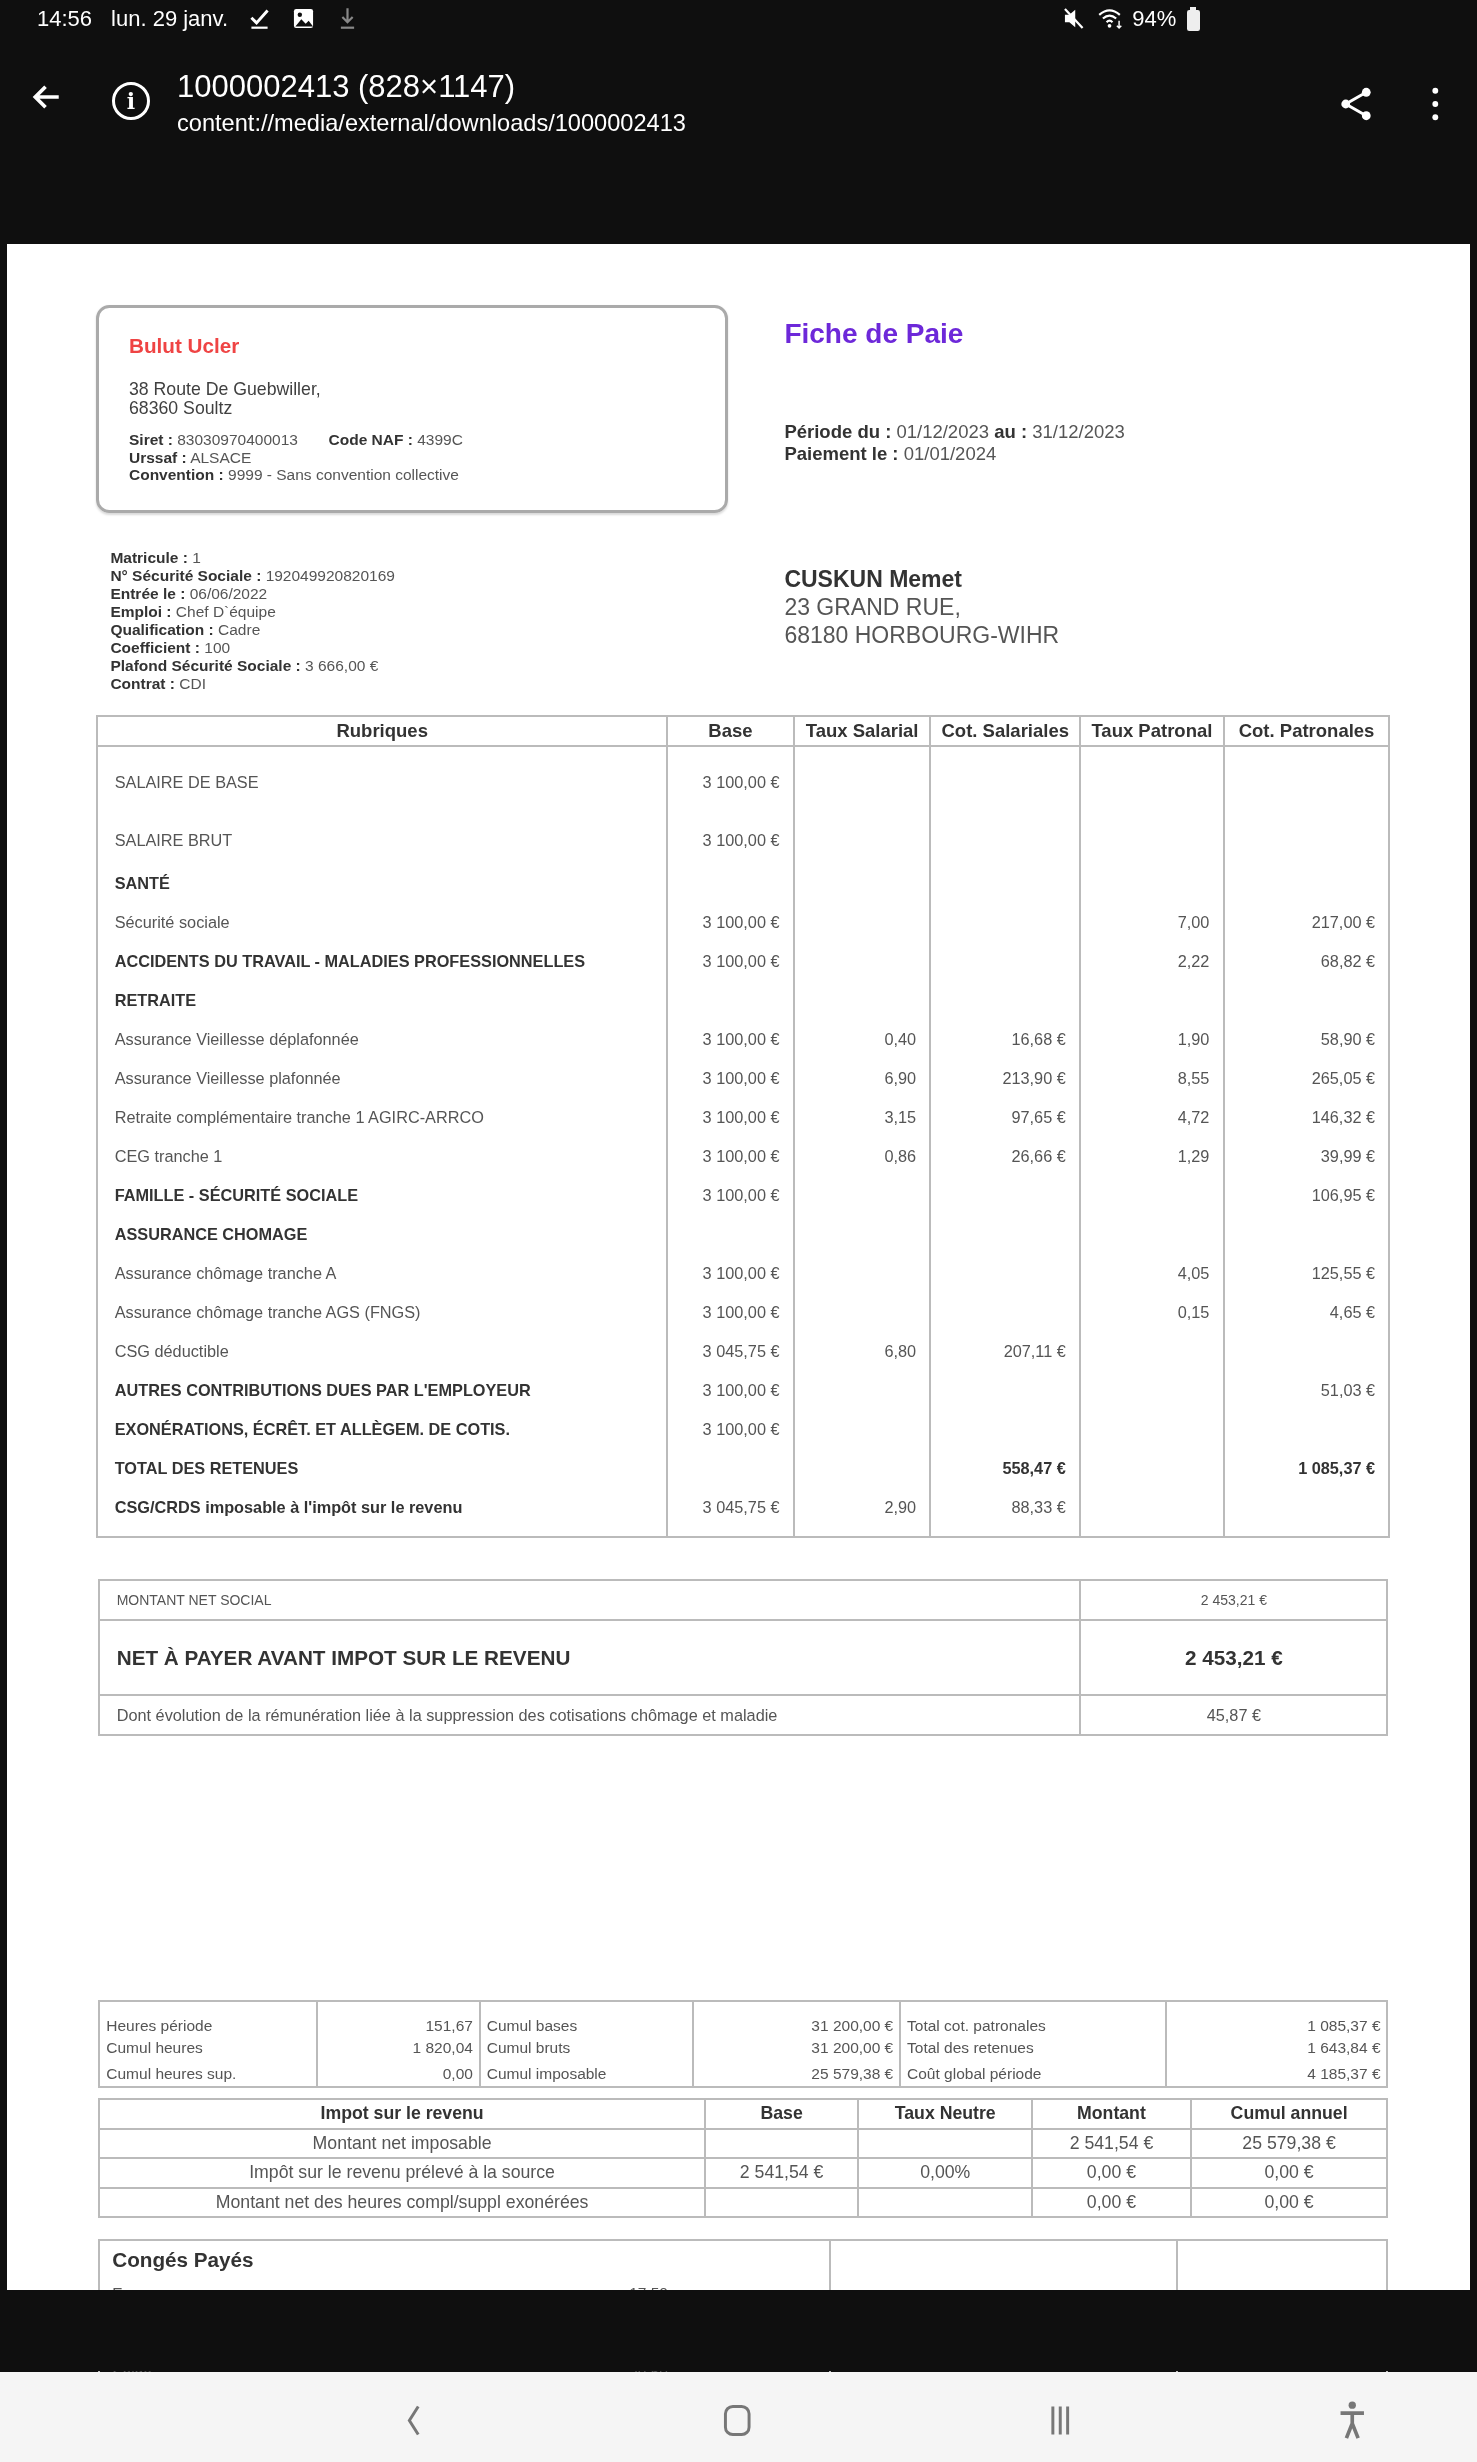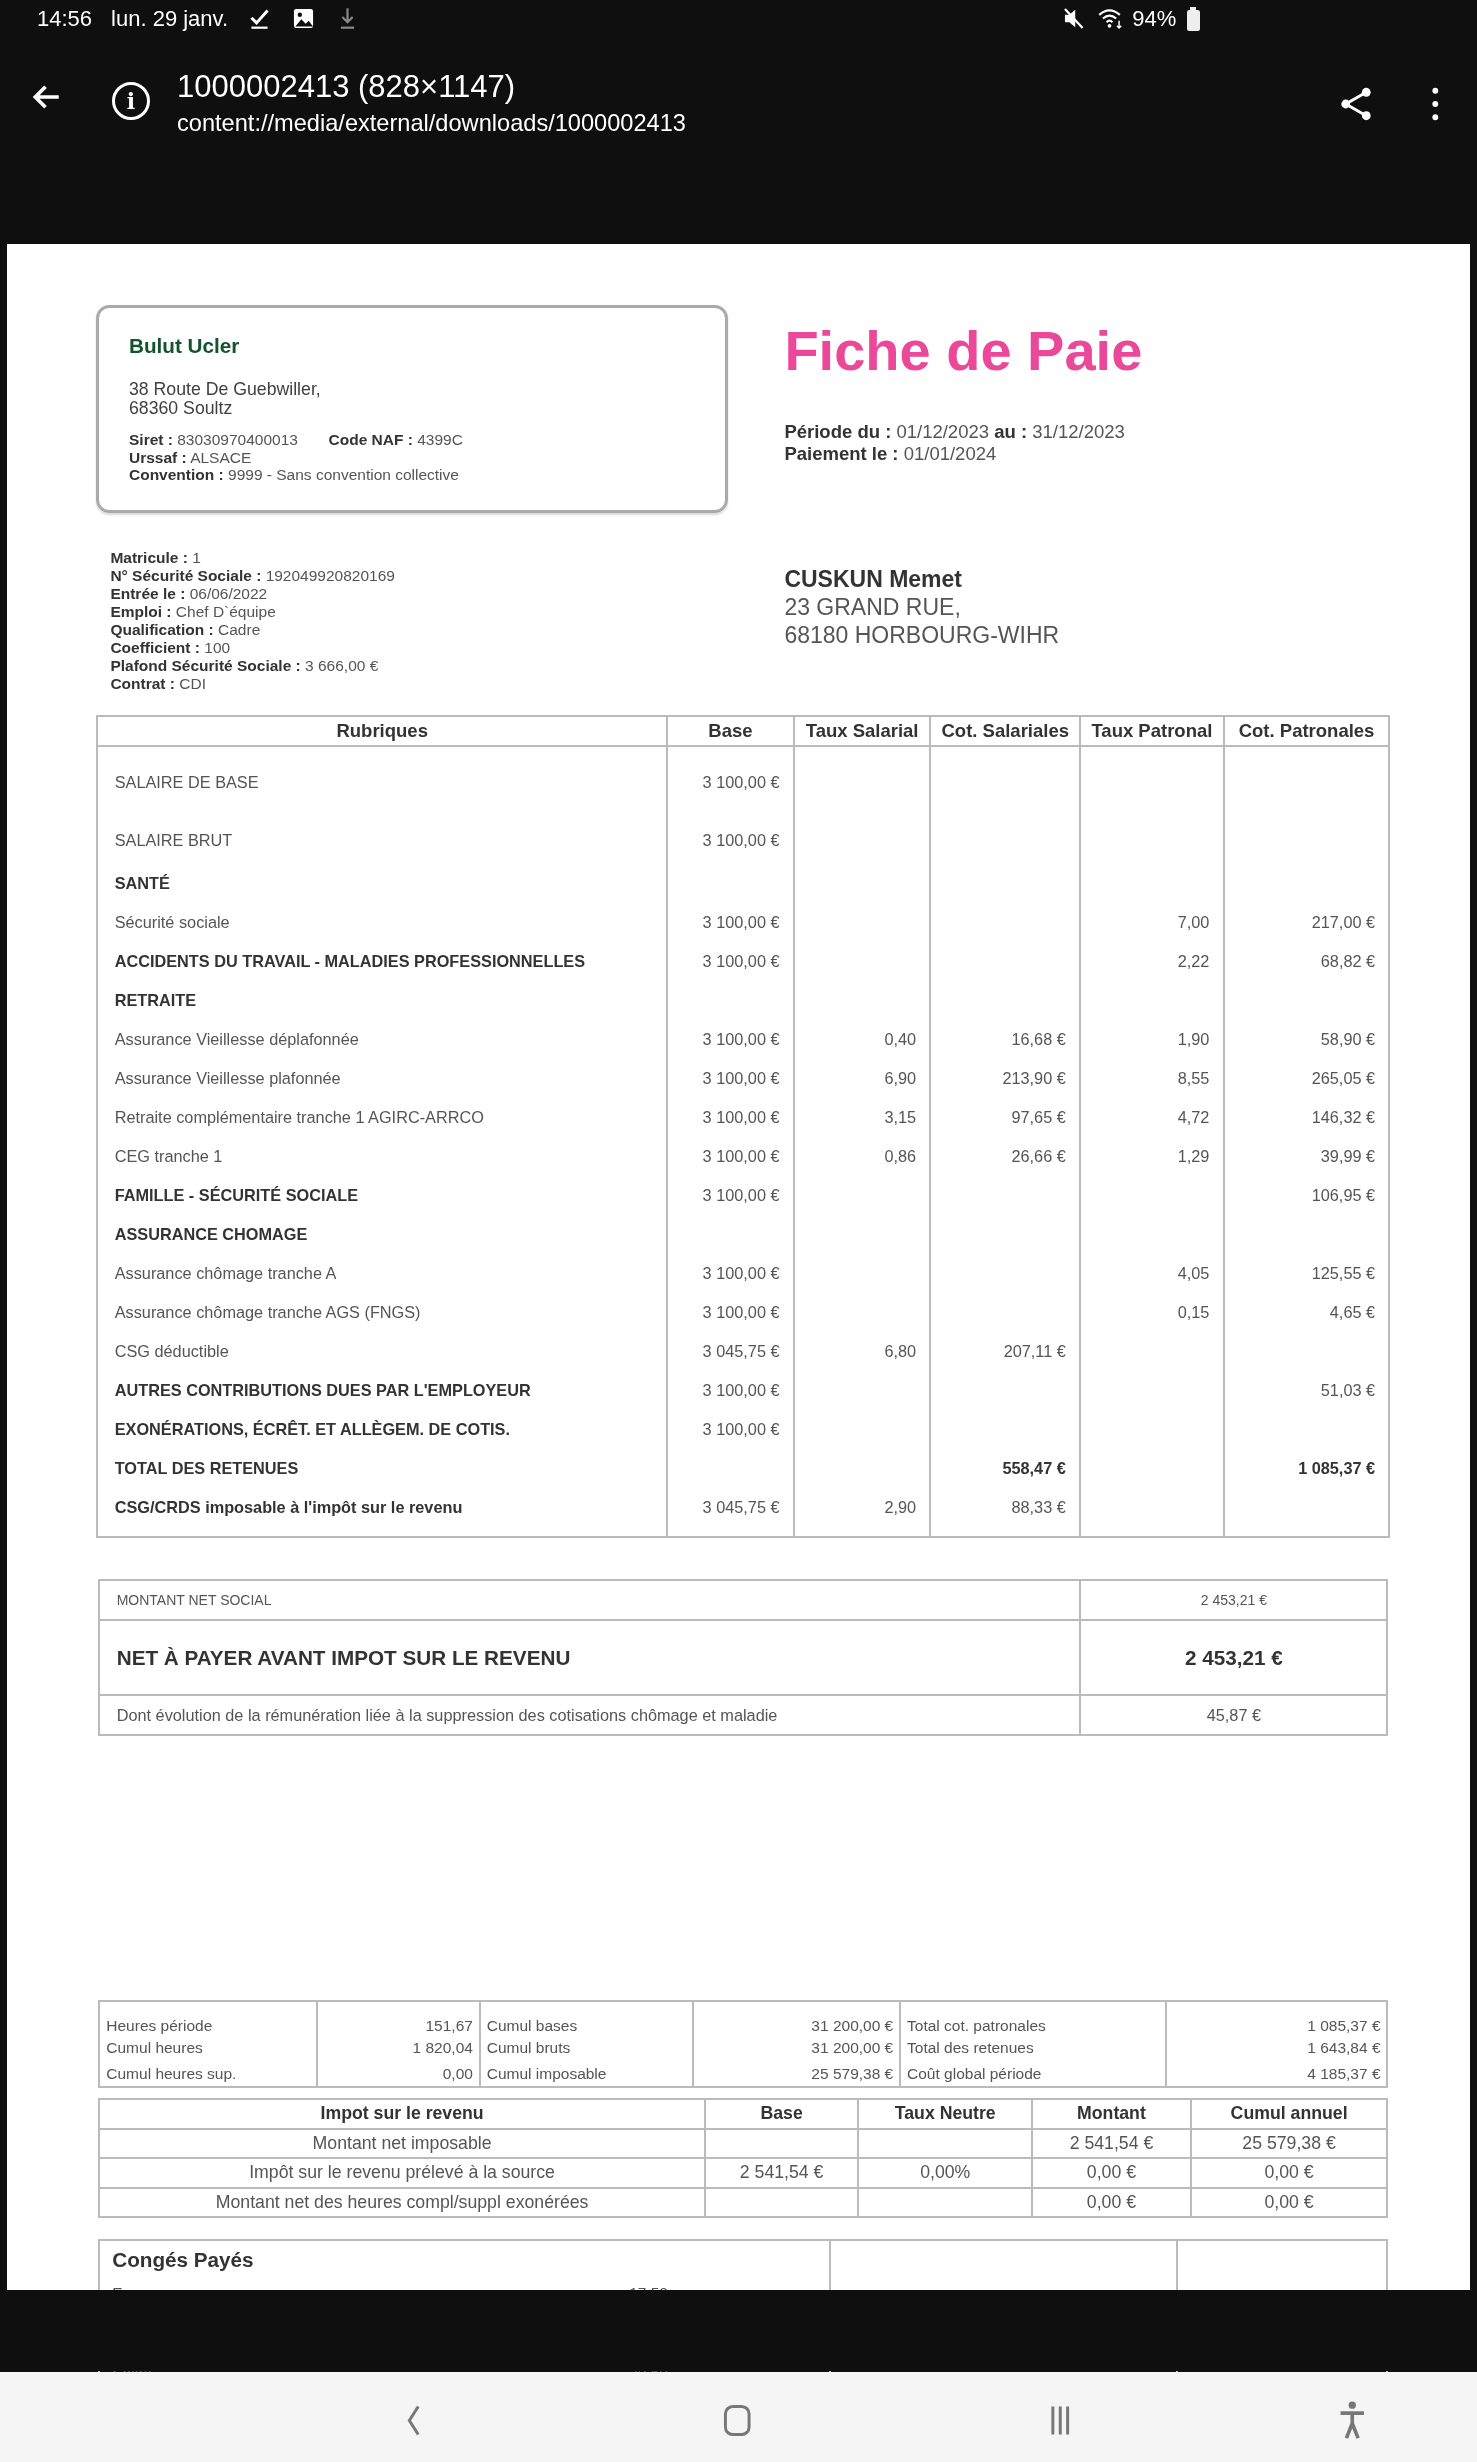--- a/index.html
+++ b/index.html
@@ -20,27 +20,27 @@
   .appbar .info { position: absolute; left: 112px; top: 38px; width: 38px; height: 38px; border: 3px solid #fff; border-radius: 50%; text-align: center; font-size: 22px; line-height: 32.5px; font-weight: bold; font-family: "DejaVu Serif", serif; }
   .appbar .title { position: absolute; left: 177px; top: 25px; font-size: 31px; }
   .appbar .subtitle { position: absolute; left: 177px; top: 66px; font-size: 23.6px; }
   .appbar .share { position: absolute; left: 1334px; top: 38px; width: 44px; height: 44px; }
   .appbar .more { position: absolute; left: 1422px; top: 38px; width: 26.6px; height: 44px; }
 
   
   .doc { position: absolute; left: 7.4px; top: 244px; width: 1463px; height: 2046px; background: #fff; }
 
   .employer-box { position: absolute; left: 89px; top: 61px; width: 632px; height: 208px; border: 3px solid #aaa; border-radius: 13.3px; box-shadow: 0 1.5px 2.2px rgba(0,0,0,.15); padding: 0 0 0 29.6px; }
-  .employer-name { position: absolute; left: 29.6px; top: 26px; font-size: 20.7px; font-weight: bold; color: #14532d; }
+  .employer-name { position: absolute; left: 29.6px; top: 26px; font-size: 20.7px; font-weight: bold; color: #ef4444; }
   .employer-addr { position: absolute; left: 29.6px; top: 72px; font-size: 17.7px; line-height: 18.5px; color: #404040; }
   .employer-meta { position: absolute; left: 29.6px; top: 123px; font-size: 15.5px; line-height: 17.7px; color: #555; }
   .employer-meta .lbl { font-weight: bold; color: #333; }
 
   .title-block { position: absolute; left: 777px; top: 74px; }
-  .doc-title { font-size: 56px; font-weight: bold; color: #ec4899; }
+  .doc-title { font-size: 28px; font-weight: bold; color: #6d28d9; }
   .period { position: absolute; left: 777px; top: 177px; font-size: 18.5px; line-height: 22px; color: #555; }
   .period .lbl { font-weight: bold; color: #333; }
 
   .emp-info { position: absolute; left: 103px; top: 305px; font-size: 15.5px; line-height: 18px; color: #555; }
   .emp-info .lbl { font-weight: bold; color: #333; }
 
   .employee { position: absolute; left: 777px; top: 321px; font-size: 23px; line-height: 28px; color: #555; }
   .employee .name { font-weight: bold; color: #333; }
 
   

